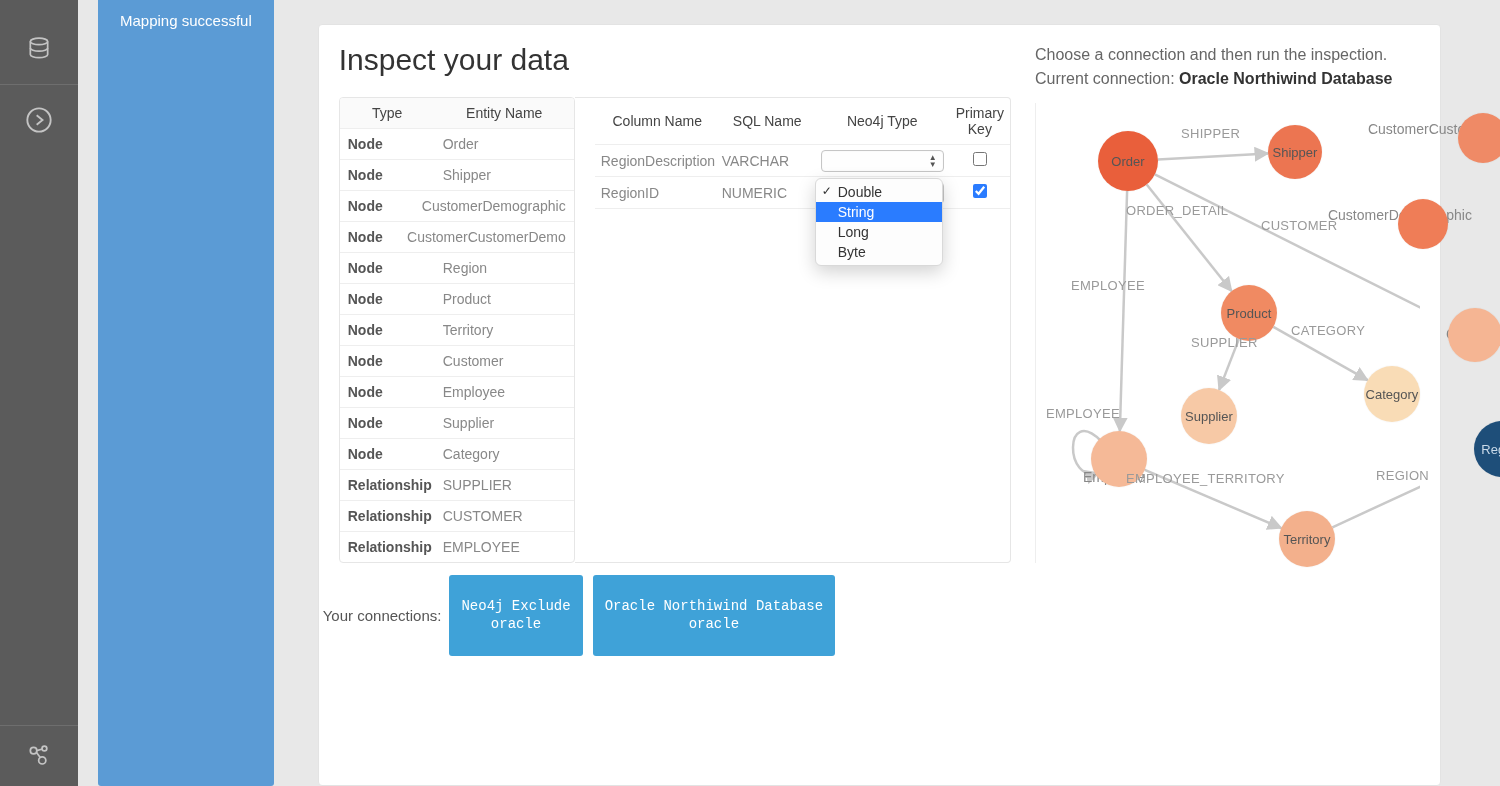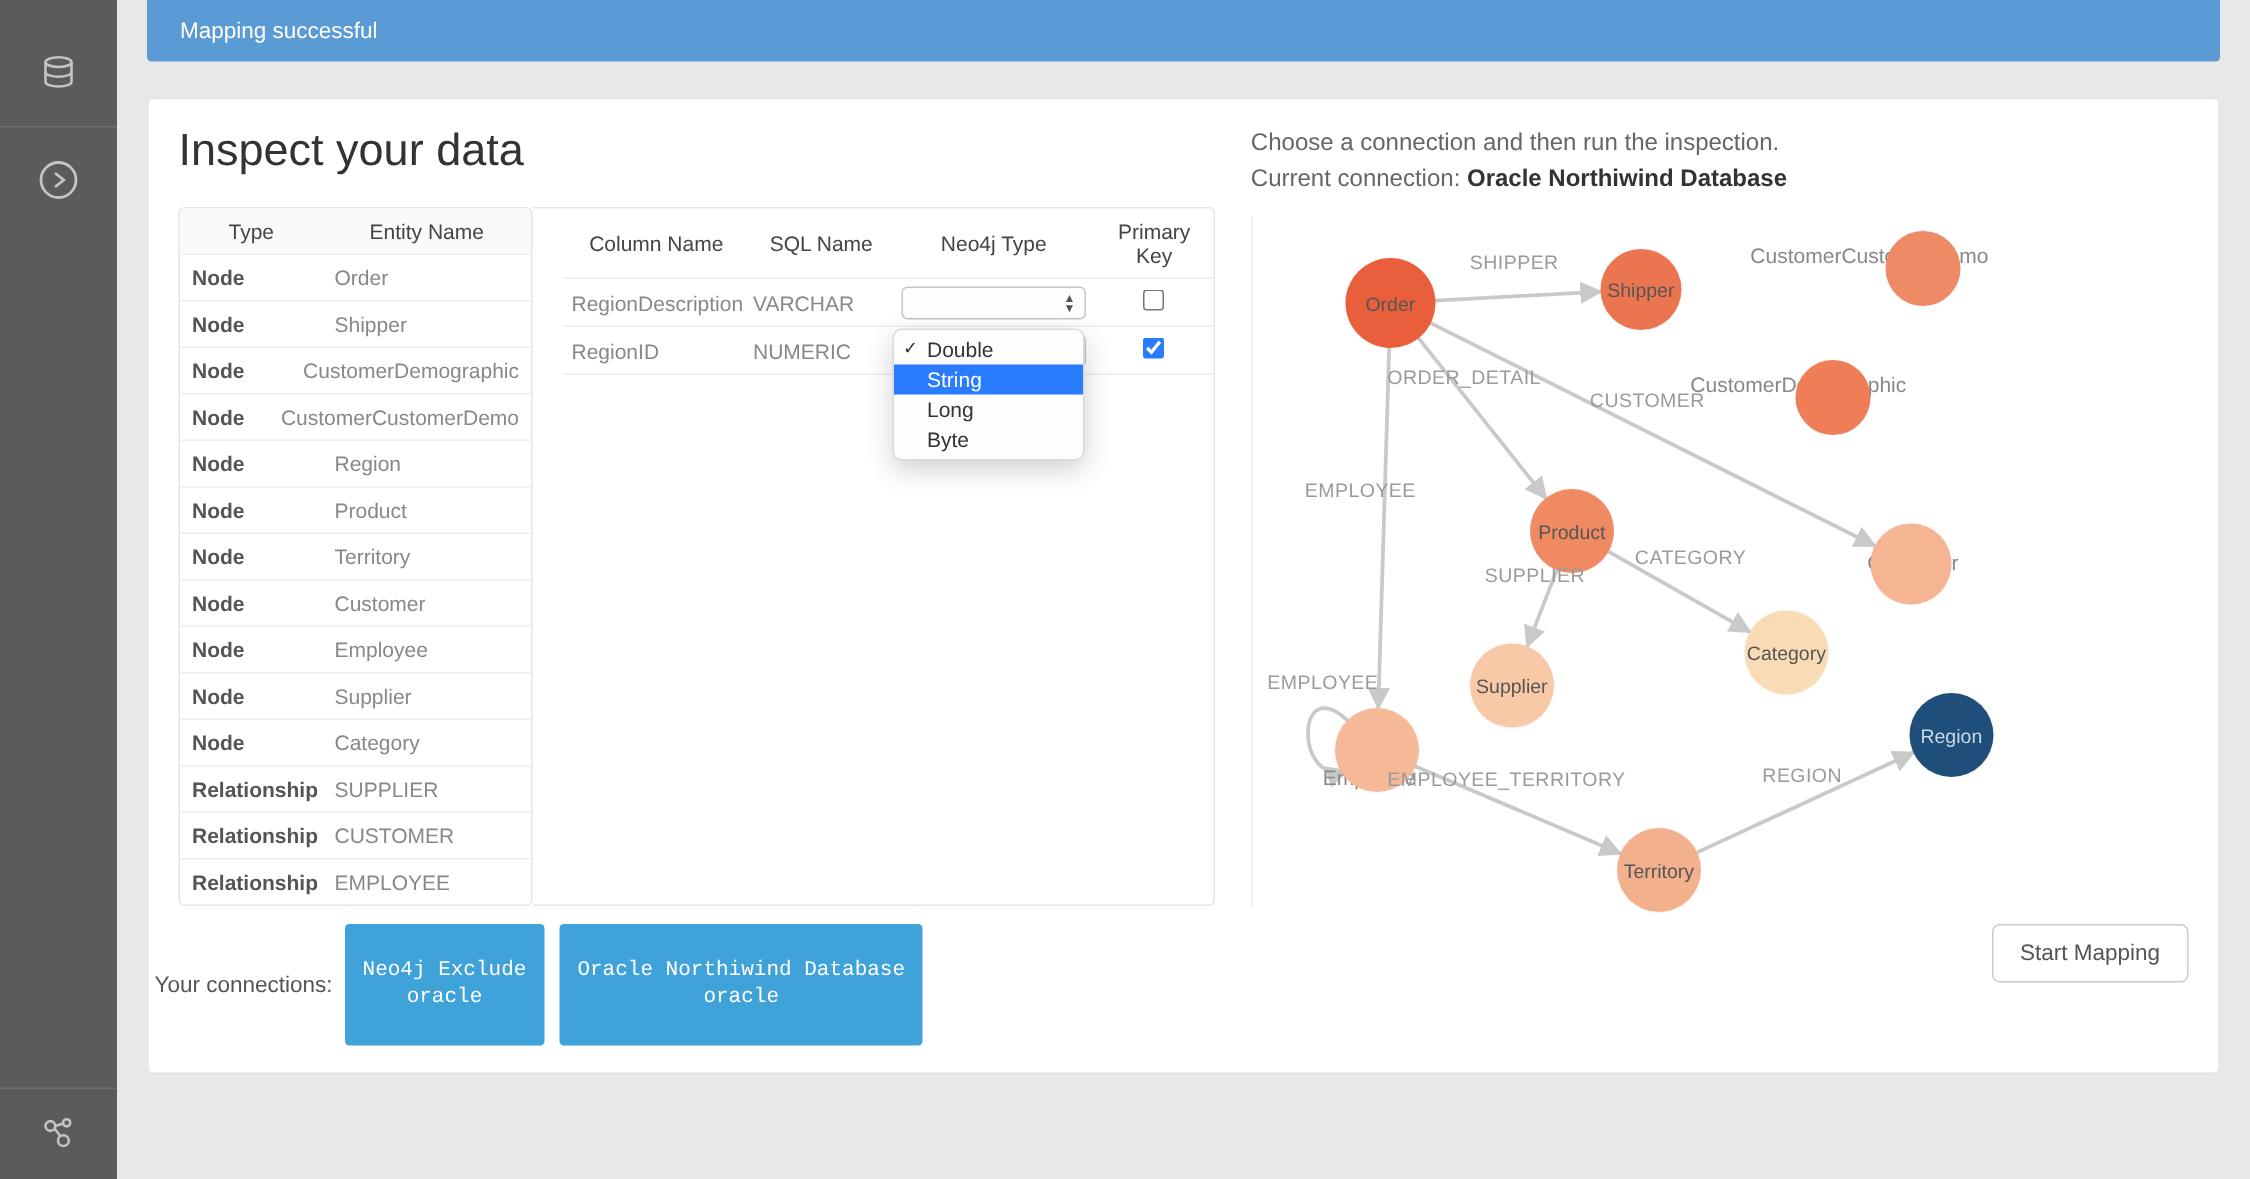--- a/index.html
+++ b/index.html
@@ -33,23 +33,23 @@
     width: 100%;
   }
   .sidebar-bottom {
     position:absolute; bottom:10px; left:0; right:0;
     display:flex; flex-direction:column; align-items:center;
   }
 
   .main {
     flex: 1;
     display: flex;
-    flex-direction: column;
     padding: 0 20px;
     position: relative;
+    gap: 44px;
   }
 
   .banner {
     margin-top: 0;
     background: #5b9bd5;
     color: #fff;
     padding: 12px 22px;
     font-size: 15px;
     border-radius: 0 0 3px 3px;
   }
@@ -439,17 +439,16 @@
       <div class="footer-row">
         <div class="conn-left">
           <span>Your connections:</span>
           <div id="conn-chips" style="display:flex;gap:10px;">
               <div class="conn-chip">Neo4j Exclude
 oracle</div>
               <div class="conn-chip">Oracle Northiwind Database
 oracle</div>
             </div>
         </div>
-        <button class="start-btn">Start Mapping</button>
       </div>
     </div>
   </div>
 </div>
 
 </body></html>

